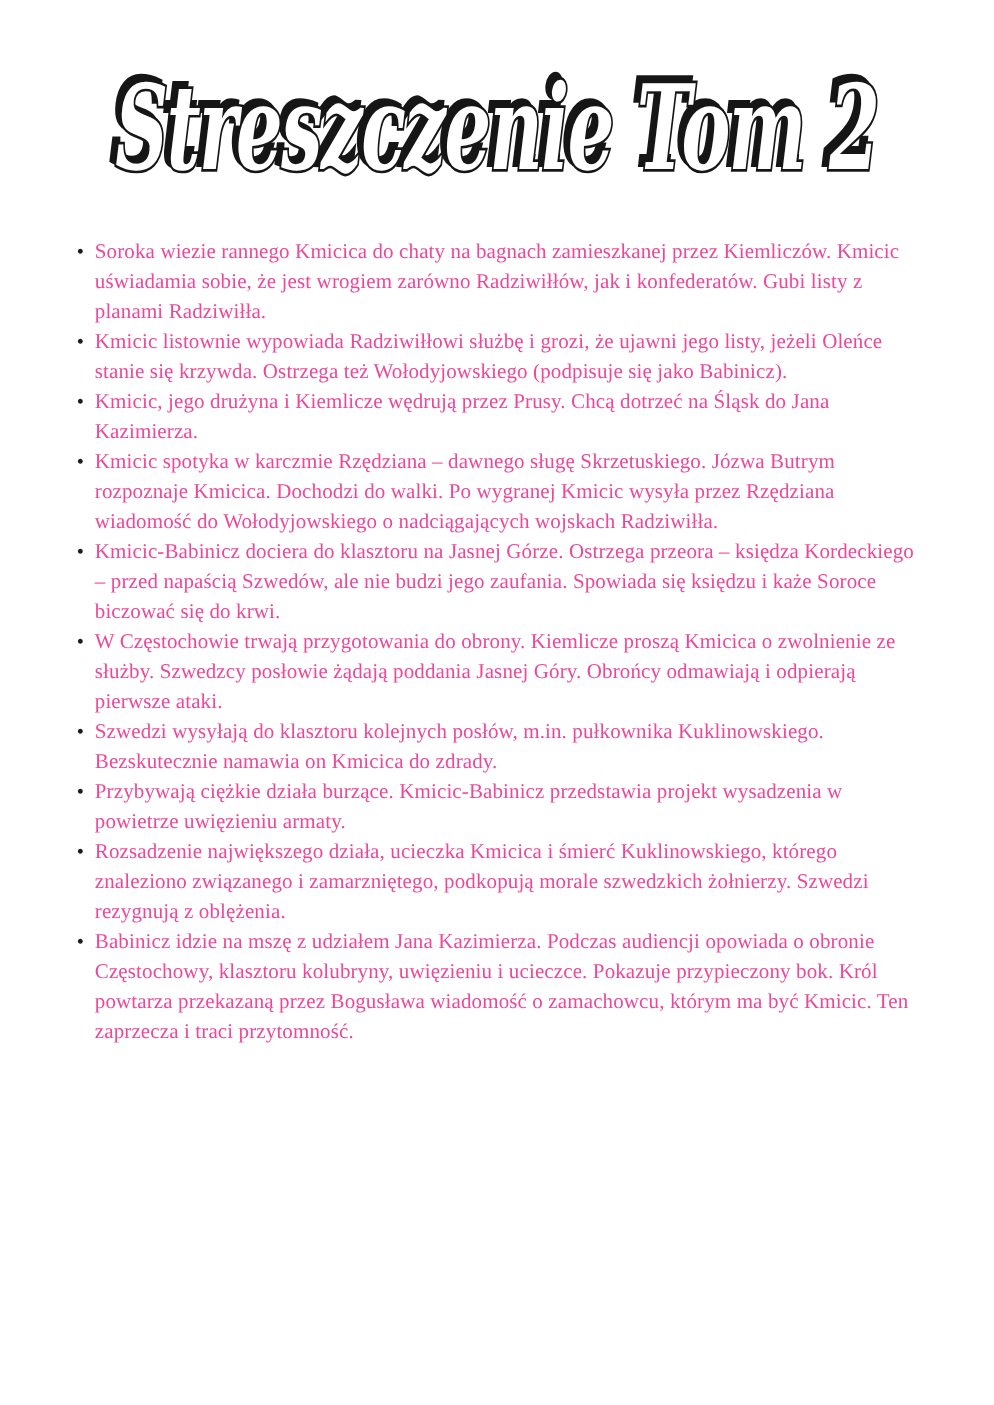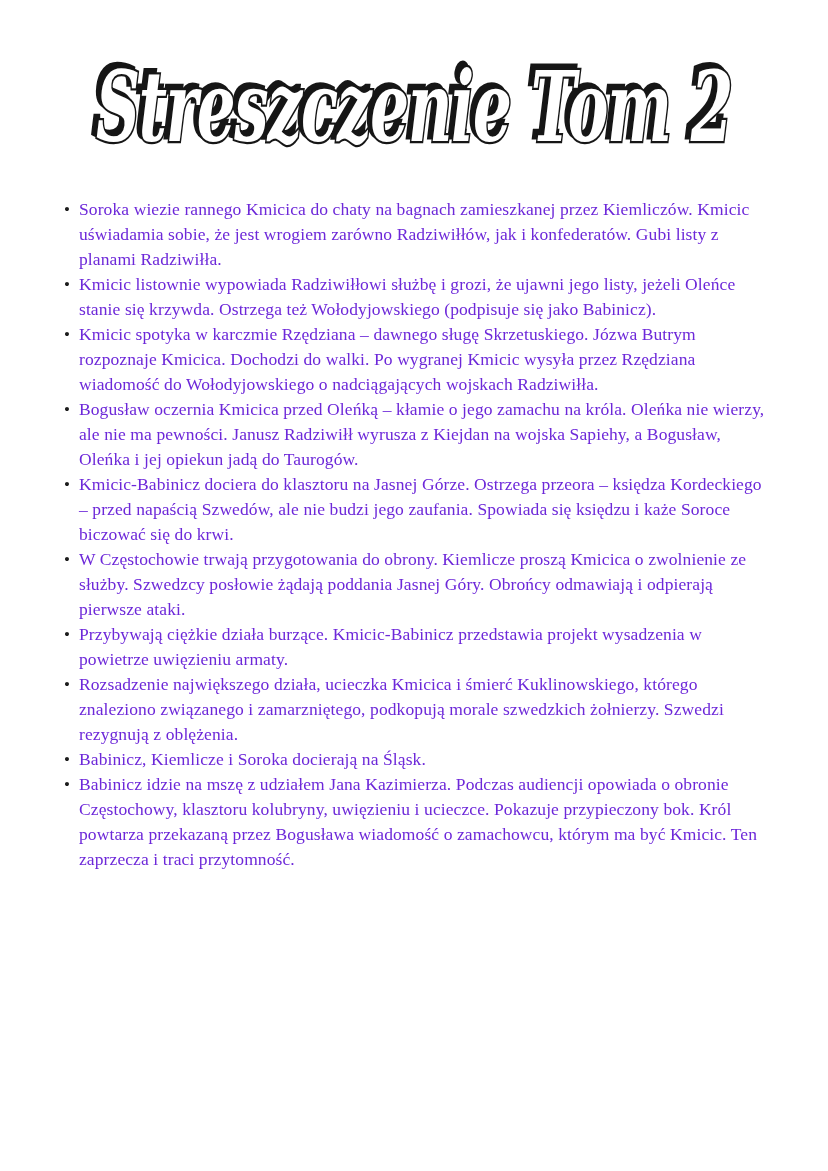--- a/index.html
+++ b/index.html
@@ -46,21 +46,21 @@
   }
   .summary-list {
     list-style: none;
     margin: 22px 0 0 0;
     padding: 0 54px 0 79px;
   }
   .summary-list li {
     position: relative;
     font-size: 17.5px;
     line-height: 25px;
-    color: #6d28d9;
+    color: #ec4899;
     text-align: left;
     letter-spacing: 0.1px;
   }
   .summary-list li::before {
     content: "\2022";
     position: absolute;
     left: -15px;
     top: 0;
     font-size: 17px;
     line-height: 25px;
@@ -75,23 +75,23 @@
   <header class="title-wrap">
     <svg class="title-svg" width="672" height="134" viewBox="0 0 672 134" aria-hidden="false">
       <text class="title-shadow" x="332" y="96" text-anchor="middle" textLength="636" lengthAdjust="spacingAndGlyphs">Streszczenie Tom 2</text>
       <text class="title-face" x="336" y="100" text-anchor="middle" textLength="636" lengthAdjust="spacingAndGlyphs">Streszczenie Tom 2</text>
     </svg>
   </header>
 
   <ul class="summary-list">
     <li>Soroka wiezie rannego Kmicica do chaty na bagnach zamieszkanej przez Kiemliczów. Kmicic uświadamia sobie, że jest wrogiem zarówno Radziwiłłów, jak i konfederatów. Gubi listy z planami Radziwiłła.</li>
     <li>Kmicic listownie wypowiada Radziwiłłowi służbę i grozi, że ujawni jego listy, jeżeli Oleńce stanie się krzywda. Ostrzega też Wołodyjowskiego (podpisuje się jako Babinicz).</li>
+    <li>Kmicic, jego drużyna i Kiemlicze wędrują przez Prusy. Chcą dotrzeć na Śląsk do Jana Kazimierza.</li>
     <li>Kmicic spotyka w karczmie Rzędziana – dawnego sługę Skrzetuskiego. Józwa Butrym rozpoznaje Kmicica. Dochodzi do walki. Po wygranej Kmicic wysyła przez Rzędziana wiadomość do Wołodyjowskiego o nadciągających wojskach Radziwiłła.</li>
-    <li>Bogusław oczernia Kmicica przed Oleńką – kłamie o jego zamachu na króla. Oleńka nie wierzy, ale nie ma pewności. Janusz Radziwiłł wyrusza z Kiejdan na wojska Sapiehy, a Bogusław, Oleńka i jej opiekun jadą do Taurogów.</li>
     <li>Kmicic-Babinicz dociera do klasztoru na Jasnej Górze. Ostrzega przeora – księdza Kordeckiego – przed napaścią Szwedów, ale nie budzi jego zaufania. Spowiada się księdzu i każe Soroce biczować się do krwi.</li>
     <li>W Częstochowie trwają przygotowania do obrony. Kiemlicze proszą Kmicica o zwolnienie ze służby. Szwedzcy posłowie żądają poddania Jasnej Góry. Obrońcy odmawiają i odpierają pierwsze ataki.</li>
+    <li>Szwedzi wysyłają do klasztoru kolejnych posłów, m.in. pułkownika Kuklinowskiego. Bezskutecznie namawia on Kmicica do zdrady.</li>
     <li>Przybywają ciężkie działa burzące. Kmicic-Babinicz przedstawia projekt wysadzenia w powietrze uwięzieniu armaty.</li>
     <li>Rozsadzenie największego działa, ucieczka Kmicica i śmierć Kuklinowskiego, którego znaleziono związanego i zamarzniętego, podkopują morale szwedzkich żołnierzy. Szwedzi rezygnują z oblężenia.</li>
-    <li>Babinicz, Kiemlicze i Soroka docierają na Śląsk.</li>
     <li>Babinicz idzie na mszę z udziałem Jana Kazimierza. Podczas audiencji opowiada o obronie Częstochowy, klasztoru kolubryny, uwięzieniu i ucieczce. Pokazuje przypieczony bok. Król powtarza przekazaną przez Bogusława wiadomość o zamachowcu, którym ma być Kmicic. Ten zaprzecza i traci przytomność.</li>
   </ul>
 
 </div>
 
 </body></html>

